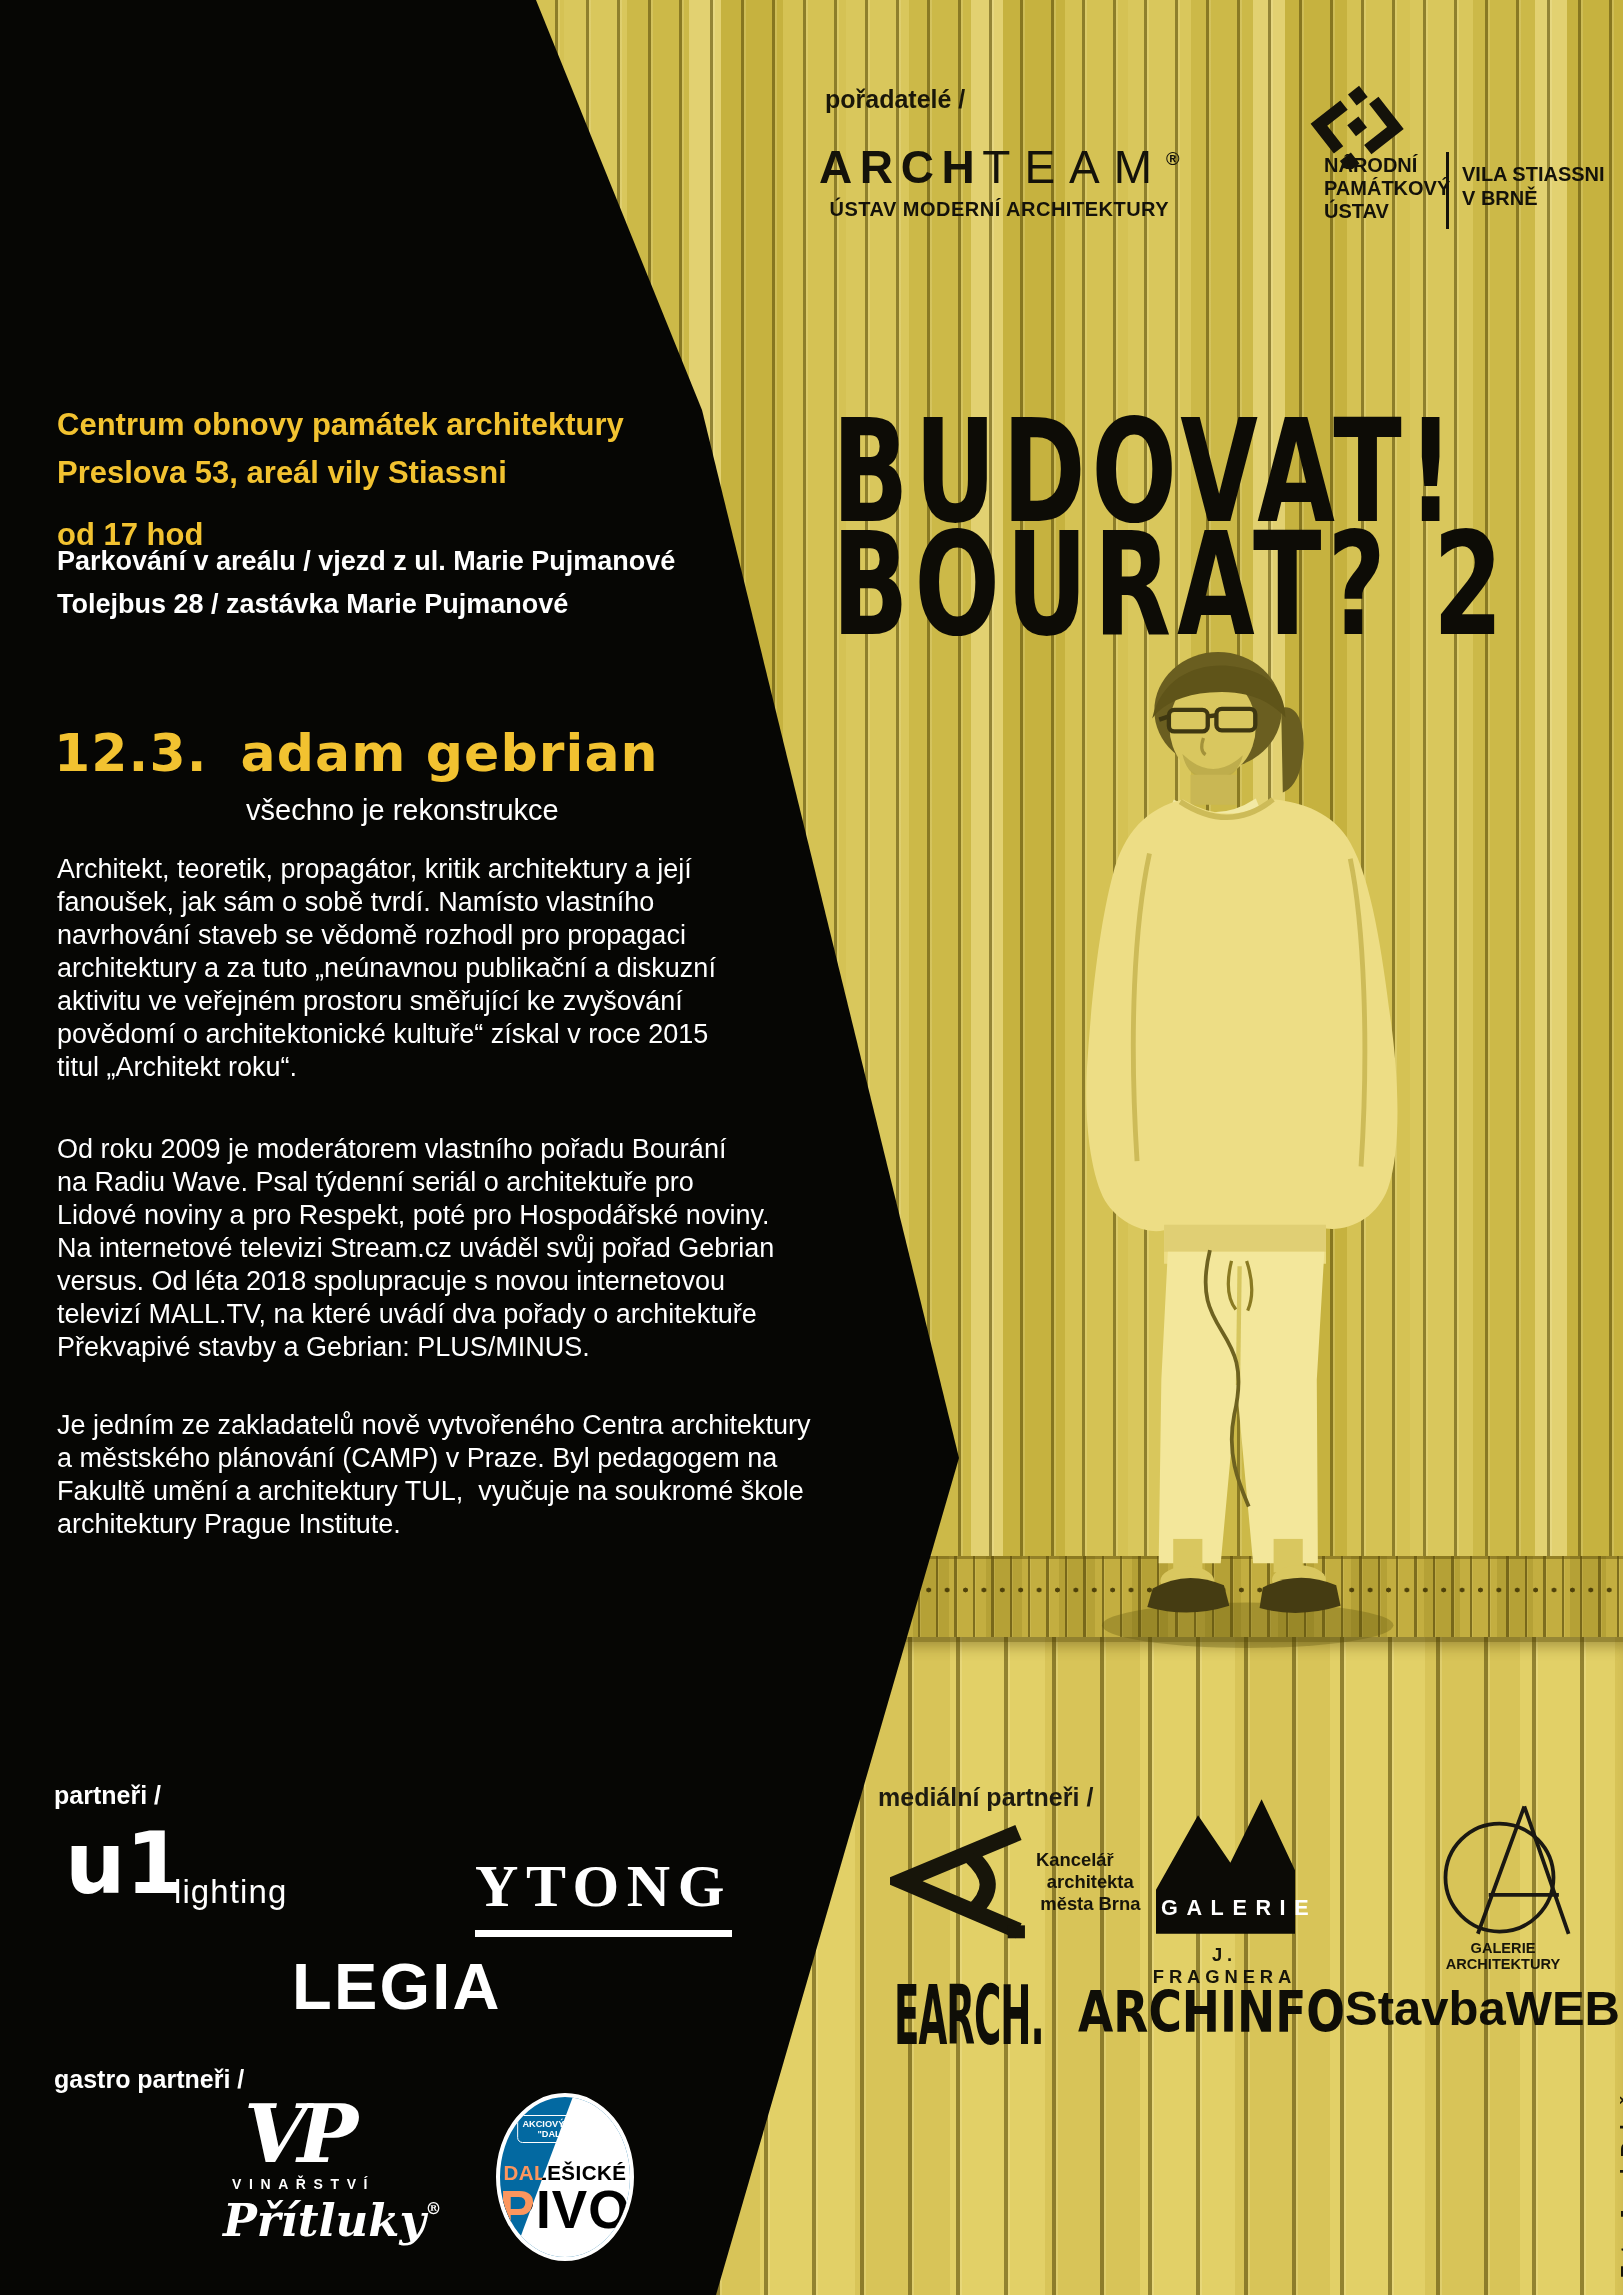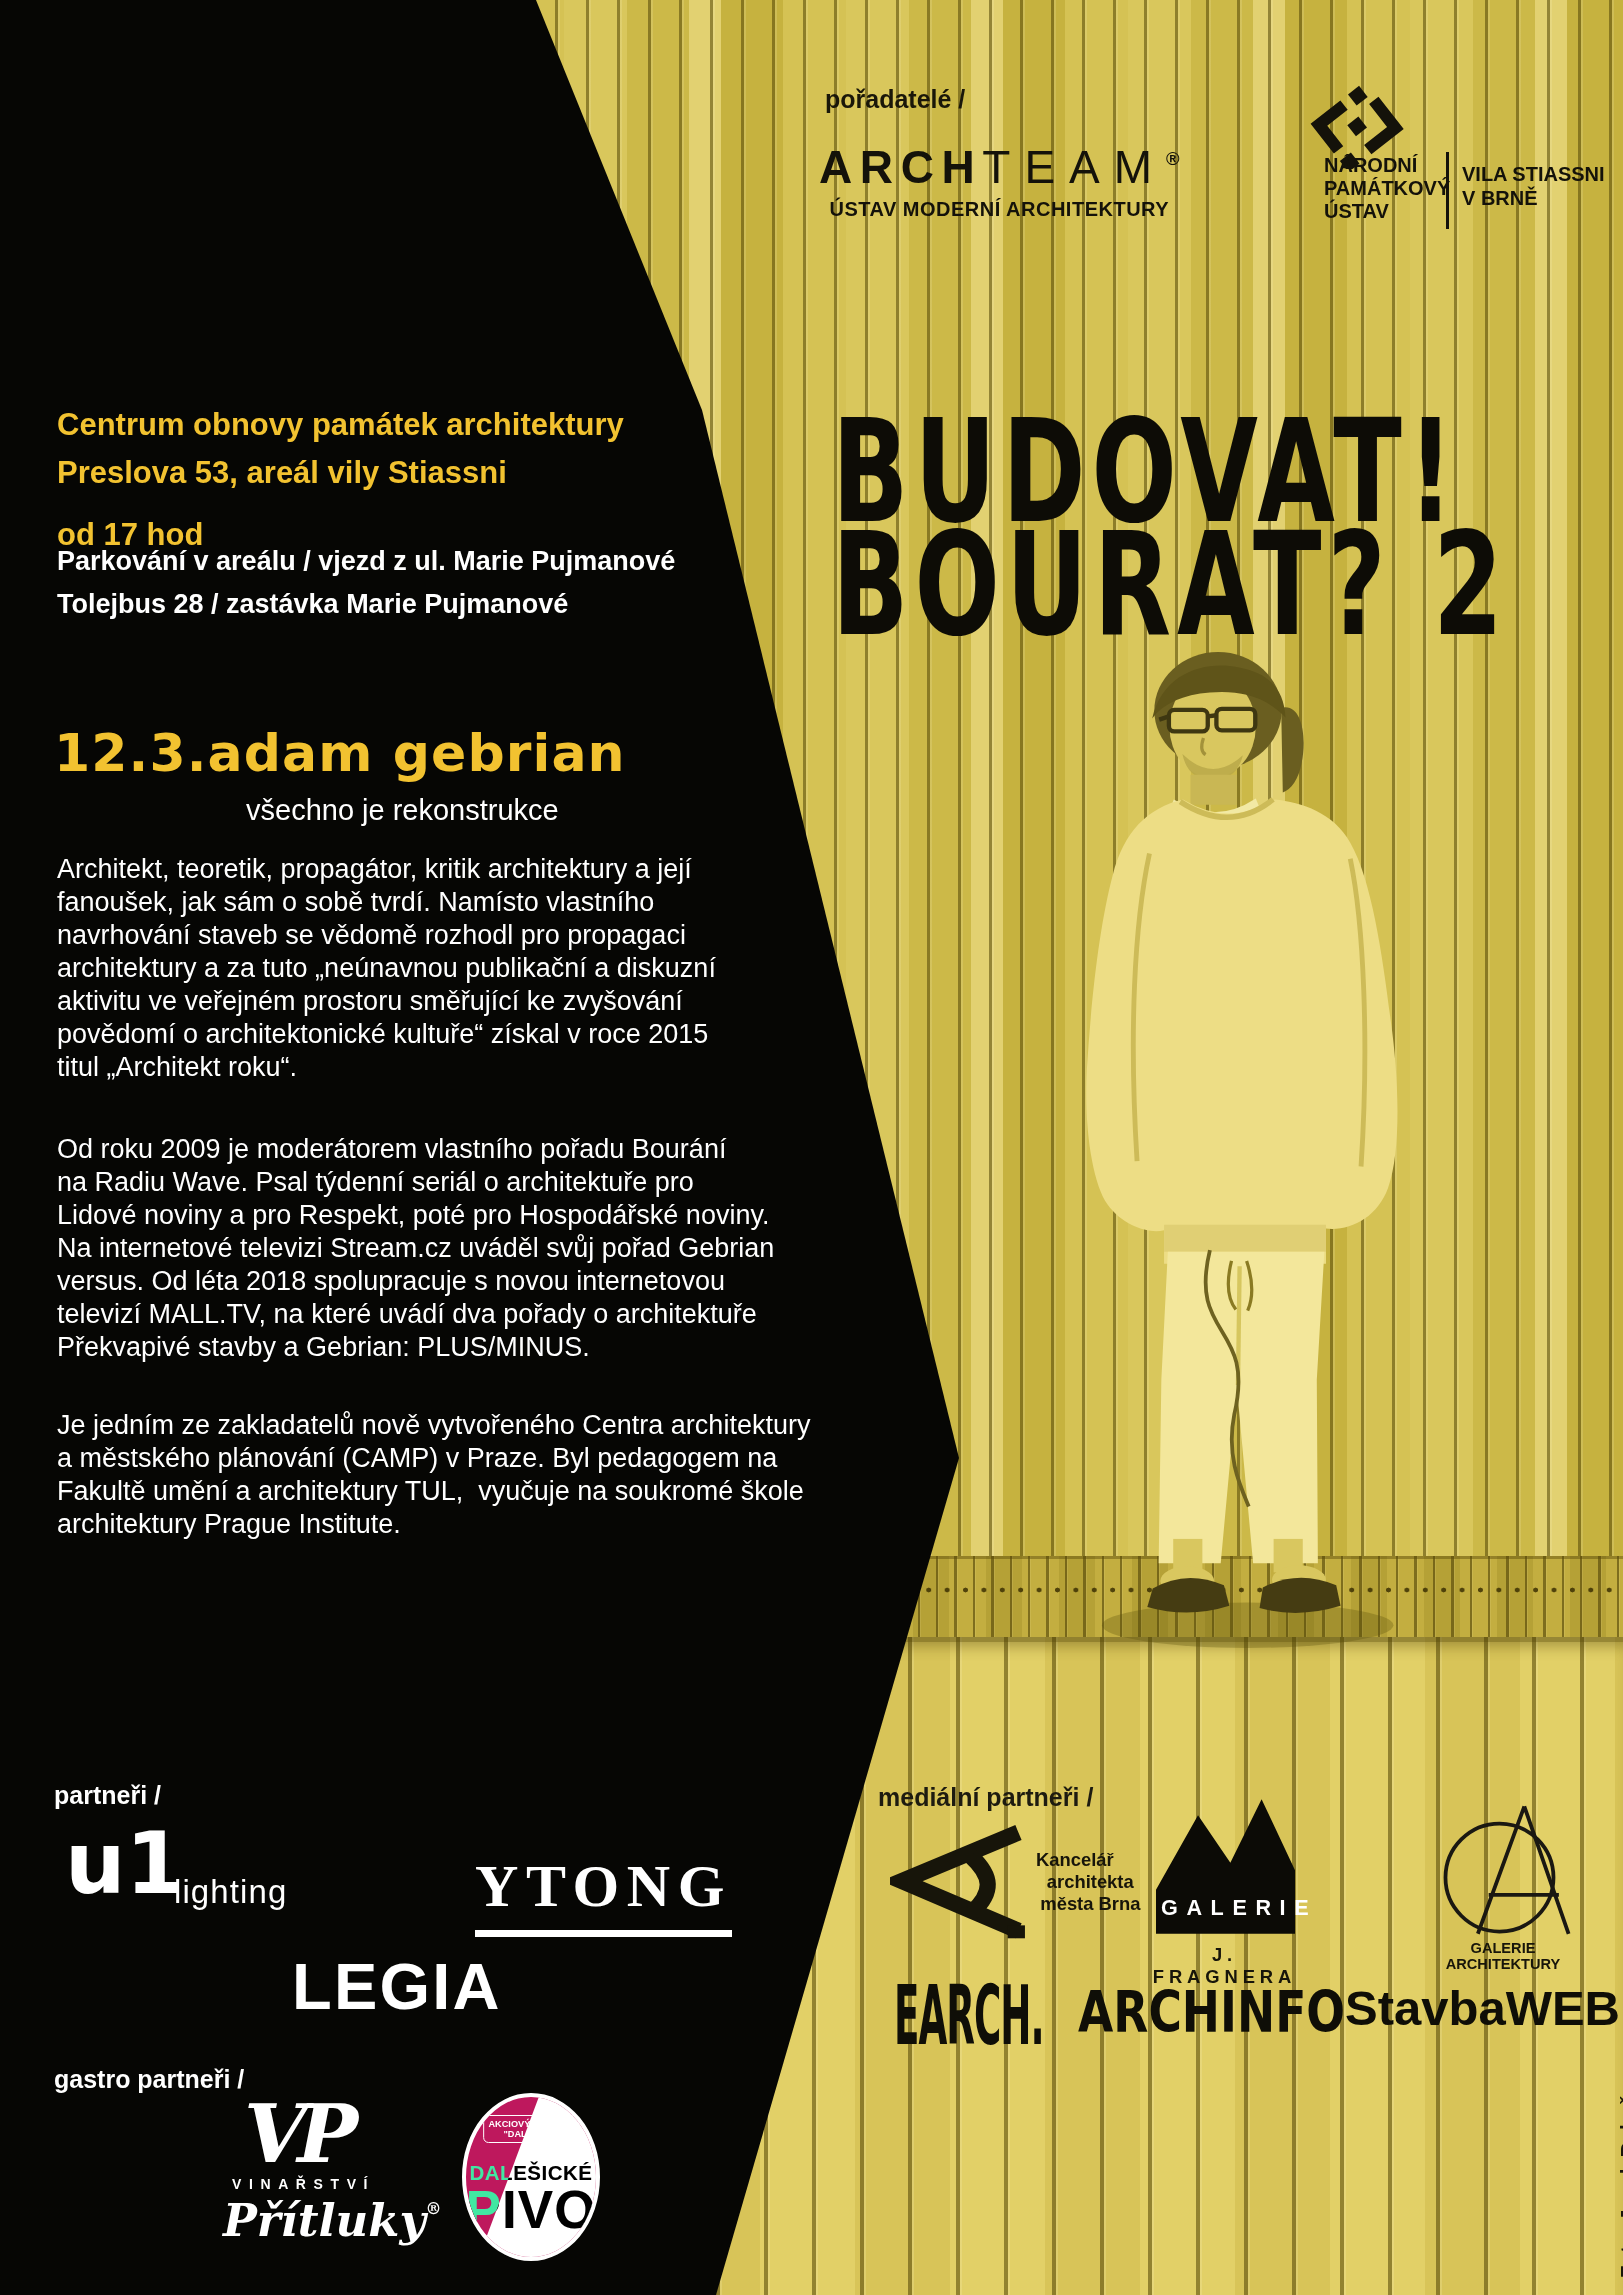--- a/index.html
+++ b/index.html
@@ -48,43 +48,43 @@
          font-size:108px;letter-spacing:6.5px;transform:scale(.93,1.32);transform-origin:0 0;line-height:108px;}
   .title1{left:832px;top:401px;}
   .title2{left:832px;top:514px;}
 
   
   .venue{left:57px;top:401px;color:#f2c230;font-size:31px;font-weight:bold;line-height:48px;}
   .venue .gap{margin-top:14px;}
   .parking{left:57px;top:540px;color:#fff;font-size:27px;font-weight:bold;line-height:43px;}
   .lecture{left:54px;top:723px;color:#f2c230;font-family:"DejaVu Sans","Liberation Sans",sans-serif;
            font-weight:bold;font-size:52px;letter-spacing:1.1px;}
-  .lecture .date{}
+  .lecture .date{margin-right:33px;}
   .lect-sub{left:246px;top:794px;color:#fff;font-size:29px;}
   .bio{color:#fff;font-size:27px;line-height:33px;left:57px;}
   .bio1{top:853px;} .bio2{top:1133px;} .bio3{top:1409px;}
 
   
   .plabel{color:#fff;font-size:25px;font-weight:bold;}
   .partners-label{left:54px;top:1781px;}
   .u1{left:65px;top:1821px;color:#fff;font-family:"DejaVu Sans","Liberation Sans",sans-serif;
       font-weight:bold;font-size:85px;line-height:85px;}
   .u1-lighting{left:174px;top:1873px;color:#fff;font-size:33px;letter-spacing:1.1px;}
   .ytong{left:475px;top:1852px;color:#fff;font-family:"Liberation Serif",serif;font-weight:bold;
          font-size:60px;letter-spacing:7.6px;border-bottom:7px solid #fff;padding-bottom:9px;}
   .legia{left:292px;top:1949px;color:#fff;font-size:65px;font-weight:bold;letter-spacing:2.2px;}
   .gastro-label{left:54px;top:2065px;}
   .vp-mono{left:244px;top:2086px;color:#fff;font-family:"DejaVu Serif","Liberation Serif",serif;
            font-style:italic;font-weight:bold;font-size:81px;letter-spacing:-9.7px;}
   .vp-upper{left:232px;top:2176px;color:#fff;font-size:14px;font-weight:bold;letter-spacing:7.6px;}
   .vp-name{left:223px;top:2194px;color:#fff;font-family:"DejaVu Serif","Liberation Serif",serif;
            font-style:italic;font-weight:bold;font-size:45px;}
   .vp-name .reg{font-size:16px;vertical-align:21.6px;}
-  .dal{left:462px;top:2093px;width:130px;height:160px;border:4.9px solid #fff;border-radius:50%;
-       background:#be185d;overflow:hidden;}
+  .dal{left:496px;top:2093px;width:130px;height:160px;border:4.9px solid #fff;border-radius:50%;
+       background:#0369a1;overflow:hidden;}
   .dal .wedge{position:absolute;inset:0;background:#fff;
        clip-path:polygon(56% 0,100% 0,100% 100%,10% 100%);}
   .dal .banner{position:absolute;left:50%;top:18.4px;transform:translateX(-50%);text-align:center;
        color:#fff;font-size:9.2px;font-weight:bold;line-height:10.8px;border:1.6px solid #fff;
        padding:2.2px 4.3px;border-radius:5.4px;white-space:nowrap;}
   .dal .nm1{position:absolute;left:50%;top:64px;transform:translateX(-50%);color:#fff;
        mix-blend-mode:difference;font-size:20.5px;font-weight:bold;letter-spacing:0.5px;}
   .dal .nm2{position:absolute;left:50%;top:82px;transform:translateX(-50%);color:#fff;
        mix-blend-mode:difference;font-size:53px;font-weight:bold;letter-spacing:1.1px;}
 

